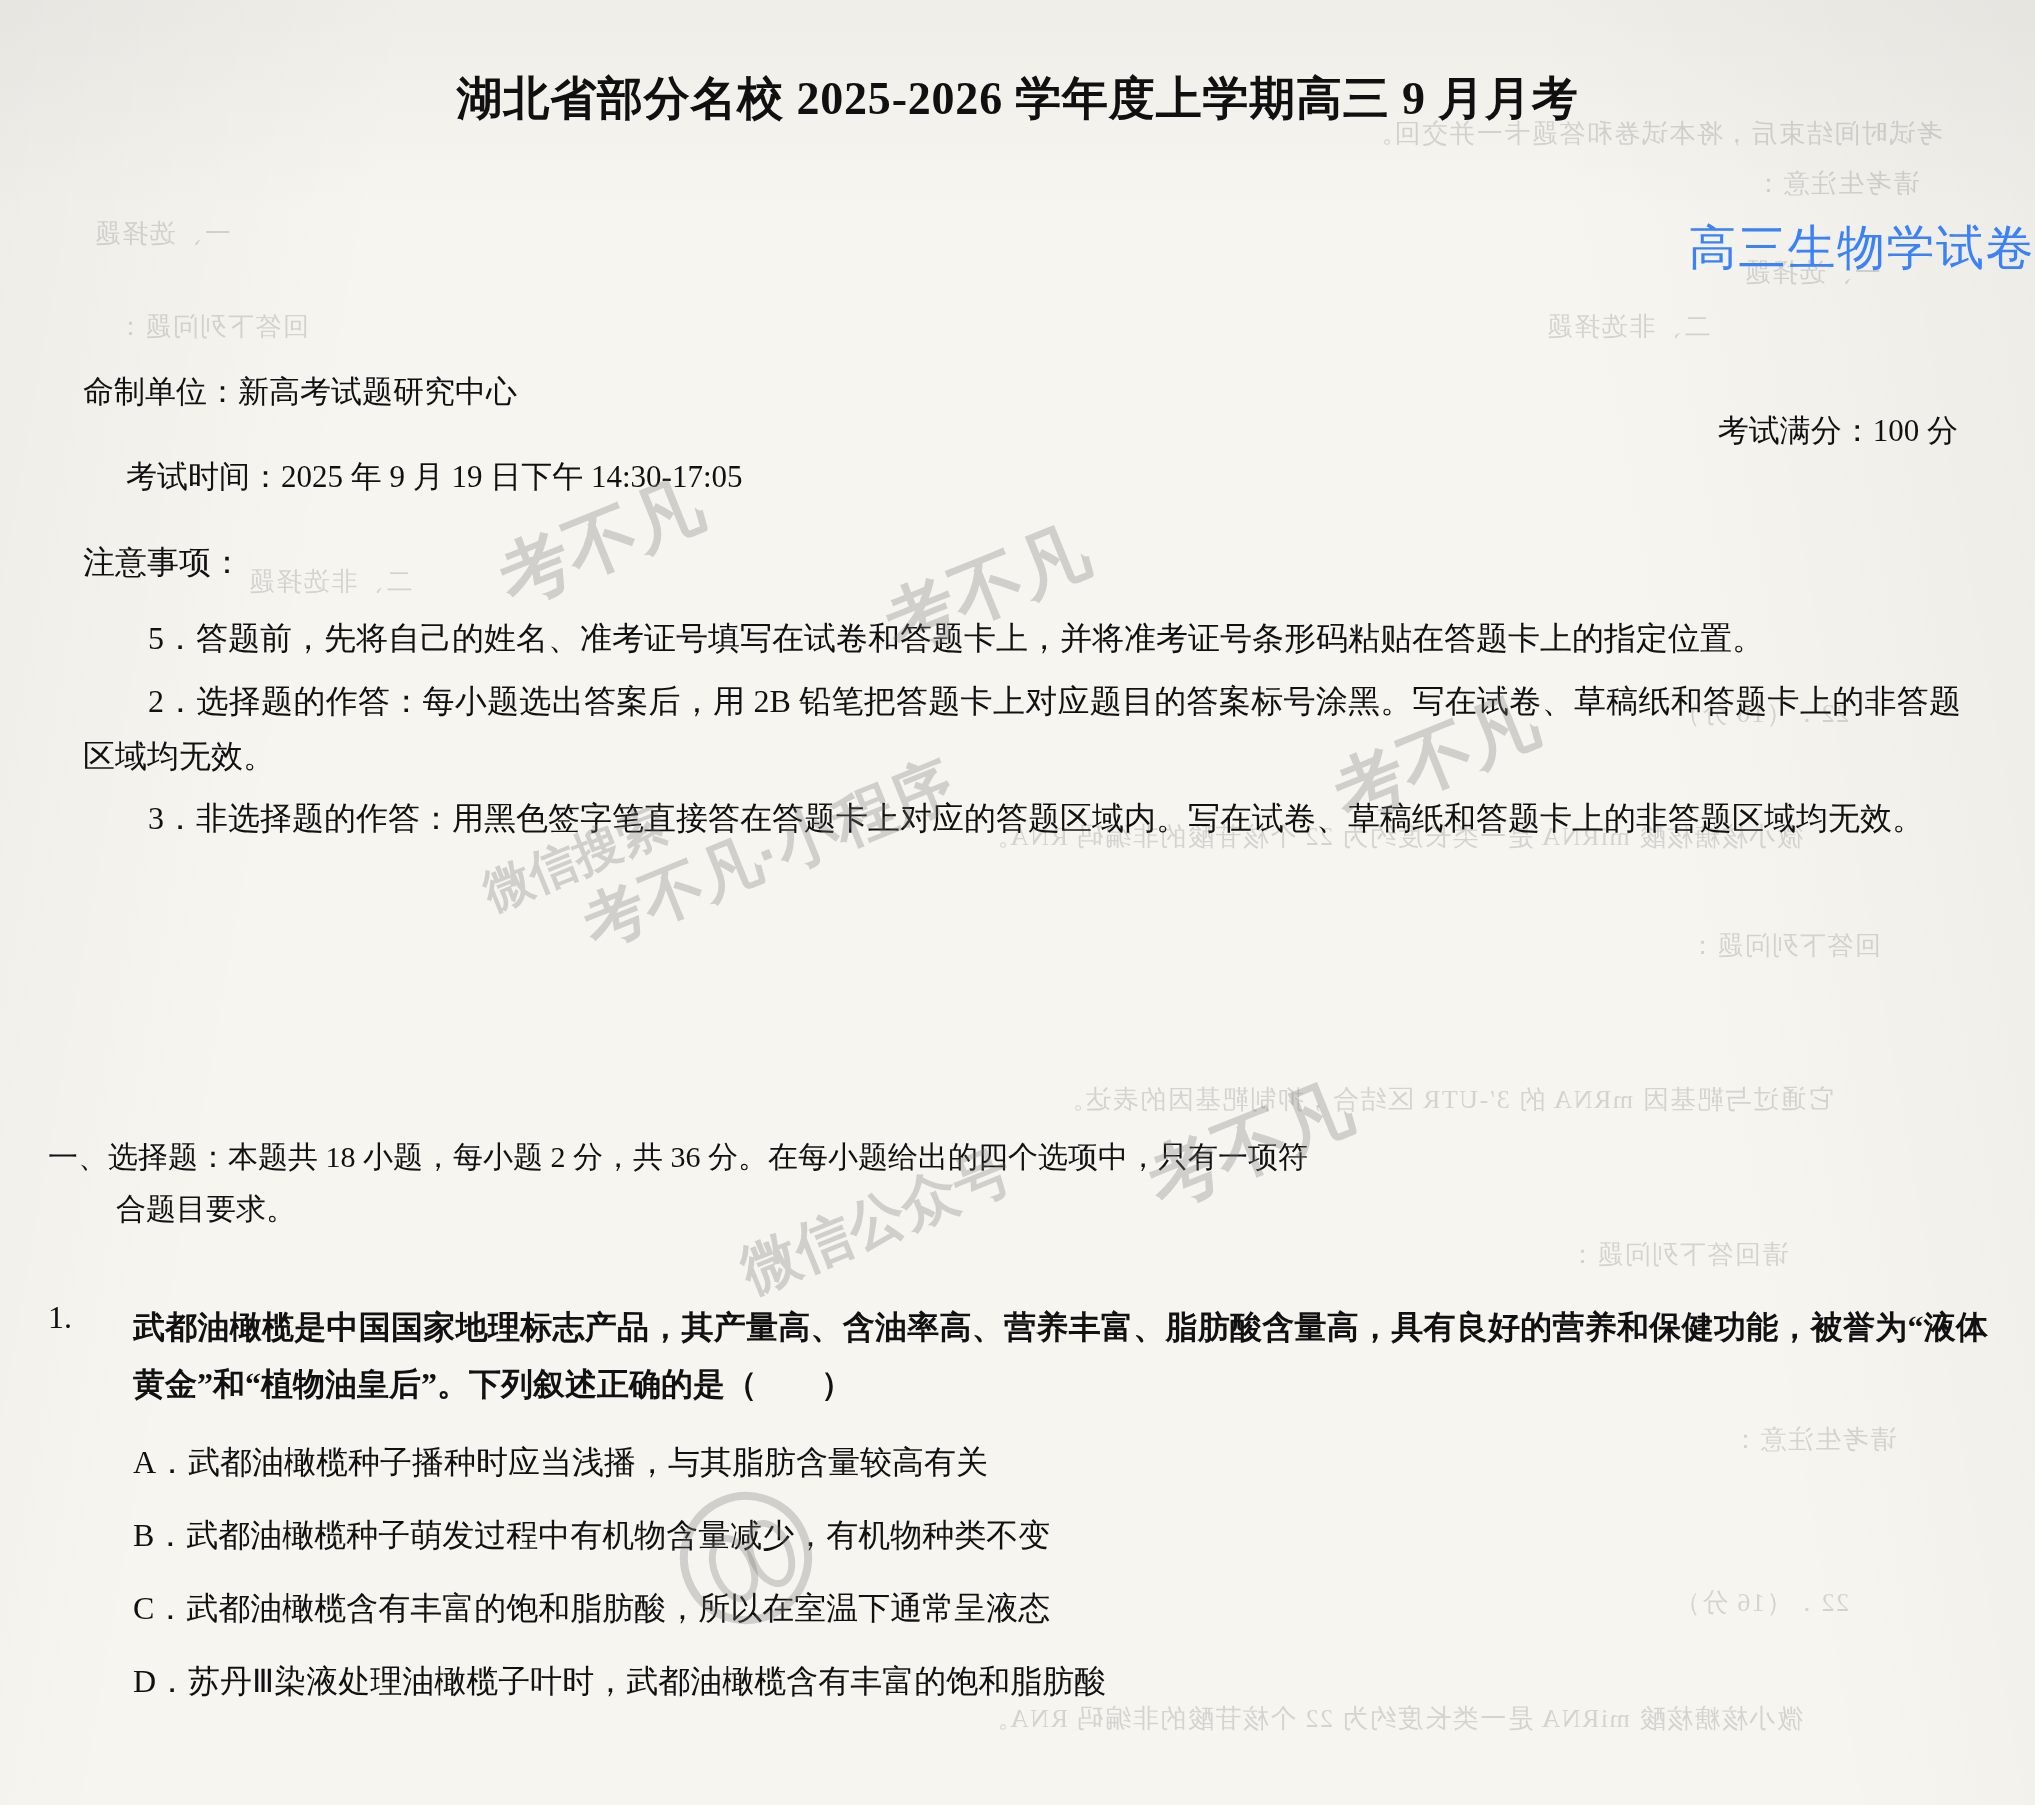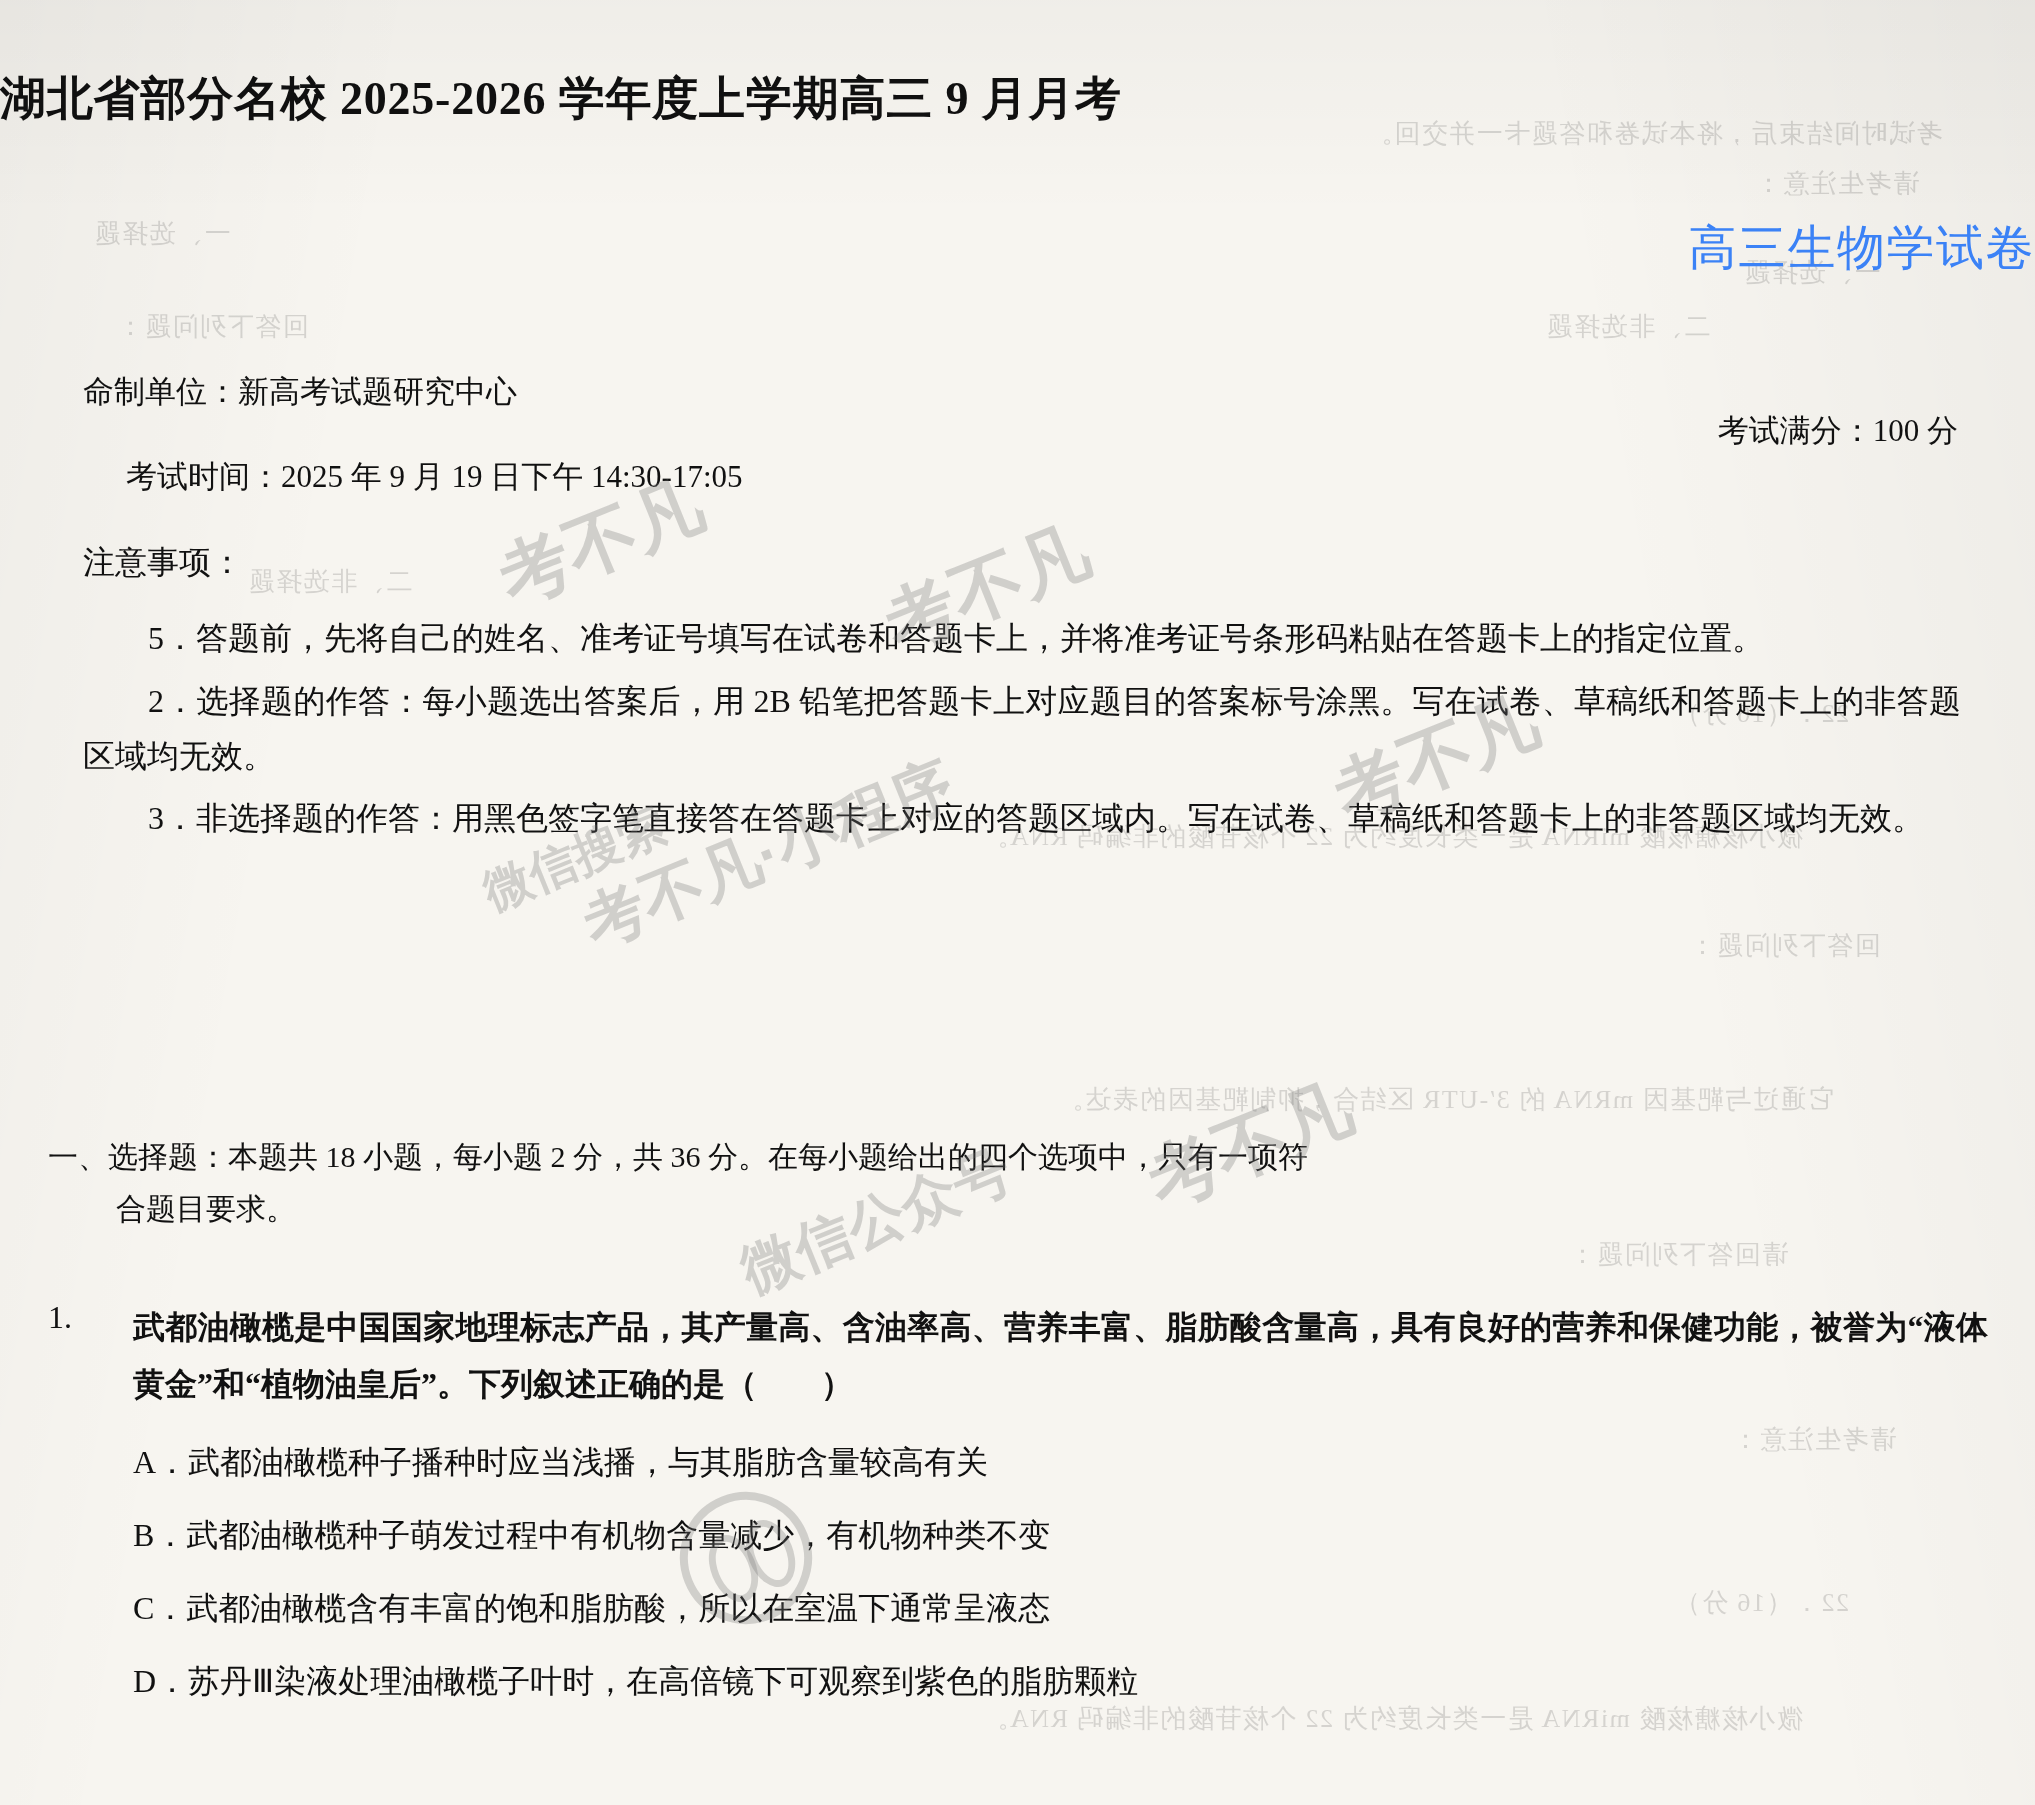--- a/index.html
+++ b/index.html
@@ -42,21 +42,21 @@
     position: absolute;
     inset: 0;
     padding: 0;
   }
 
   .title-main {
     position: absolute;
     top: 68px;
     left: 0;
     width: 2035px;
-    text-align: left;
+    text-align: center;
     font-size: 46px;
     font-weight: bold;
     letter-spacing: 0.8px;
     color: #101010;
   }
   .title-sub {
     position: absolute;
     top: 216px;
     left: 0;
     width: 2035px;
@@ -243,21 +243,21 @@
     <span class="indent2">合题目要求。</span>
   </div>
 
   <div class="q-block">
     <div class="q-num">1.</div>
     <div class="q-stem">武都油橄榄是中国国家地理标志产品，其产量高、含油率高、营养丰富、脂肪酸含量高，具有良好的营养和保健功能，被誉为“液体黄金”和“植物油皇后”。下列叙述正确的是（　　）</div>
     <div class="q-options">
       <div class="q-option">A．武都油橄榄种子播种时应当浅播，与其脂肪含量较高有关</div>
       <div class="q-option">B．武都油橄榄种子萌发过程中有机物含量减少，有机物种类不变</div>
       <div class="q-option">C．武都油橄榄含有丰富的饱和脂肪酸，所以在室温下通常呈液态</div>
-      <div class="q-option">D．苏丹Ⅲ染液处理油橄榄子叶时，在高倍镜下可观察到紫色的脂肪颗粒</div>
+      <div class="q-option">D．苏丹Ⅲ染液处理油橄榄子叶时，武都油橄榄含有丰富的饱和脂肪酸</div>
     </div>
   </div>
 
   <div class="wm wm-6">微信搜索</div>
   <div class="wm wm-1">考不凡</div>
   <div class="wm wm-2">考不凡</div>
   <div class="wm wm-3">考不凡</div>
   <div class="wm wm-4">考不凡·小程序</div>
   <div class="wm wm-5">考不凡</div>
   <div class="wm wm-7">微信公众号</div>

